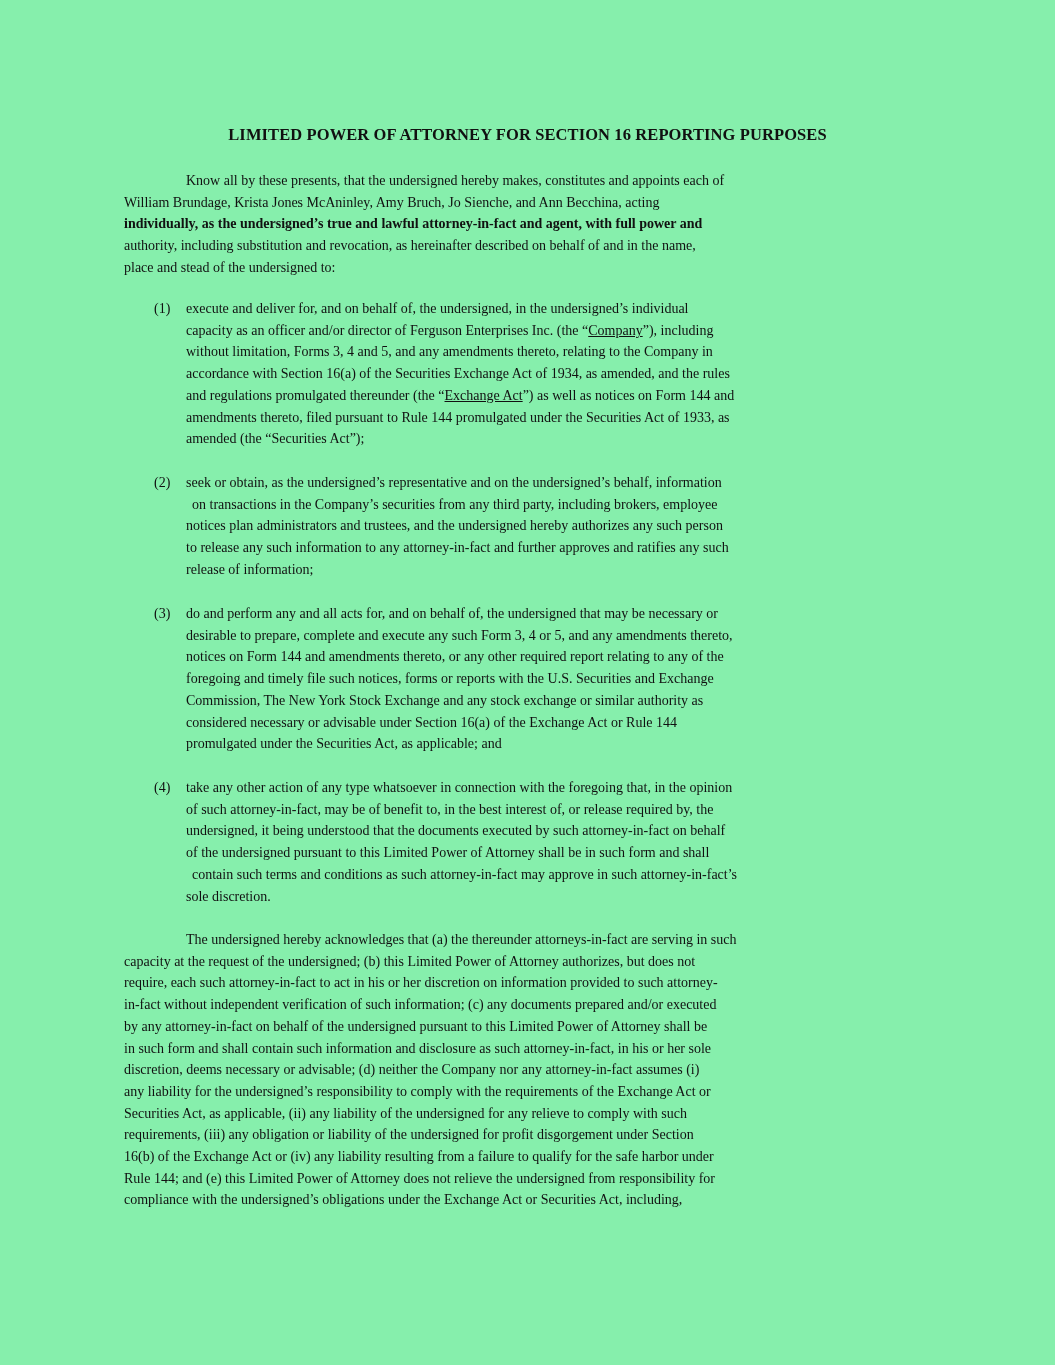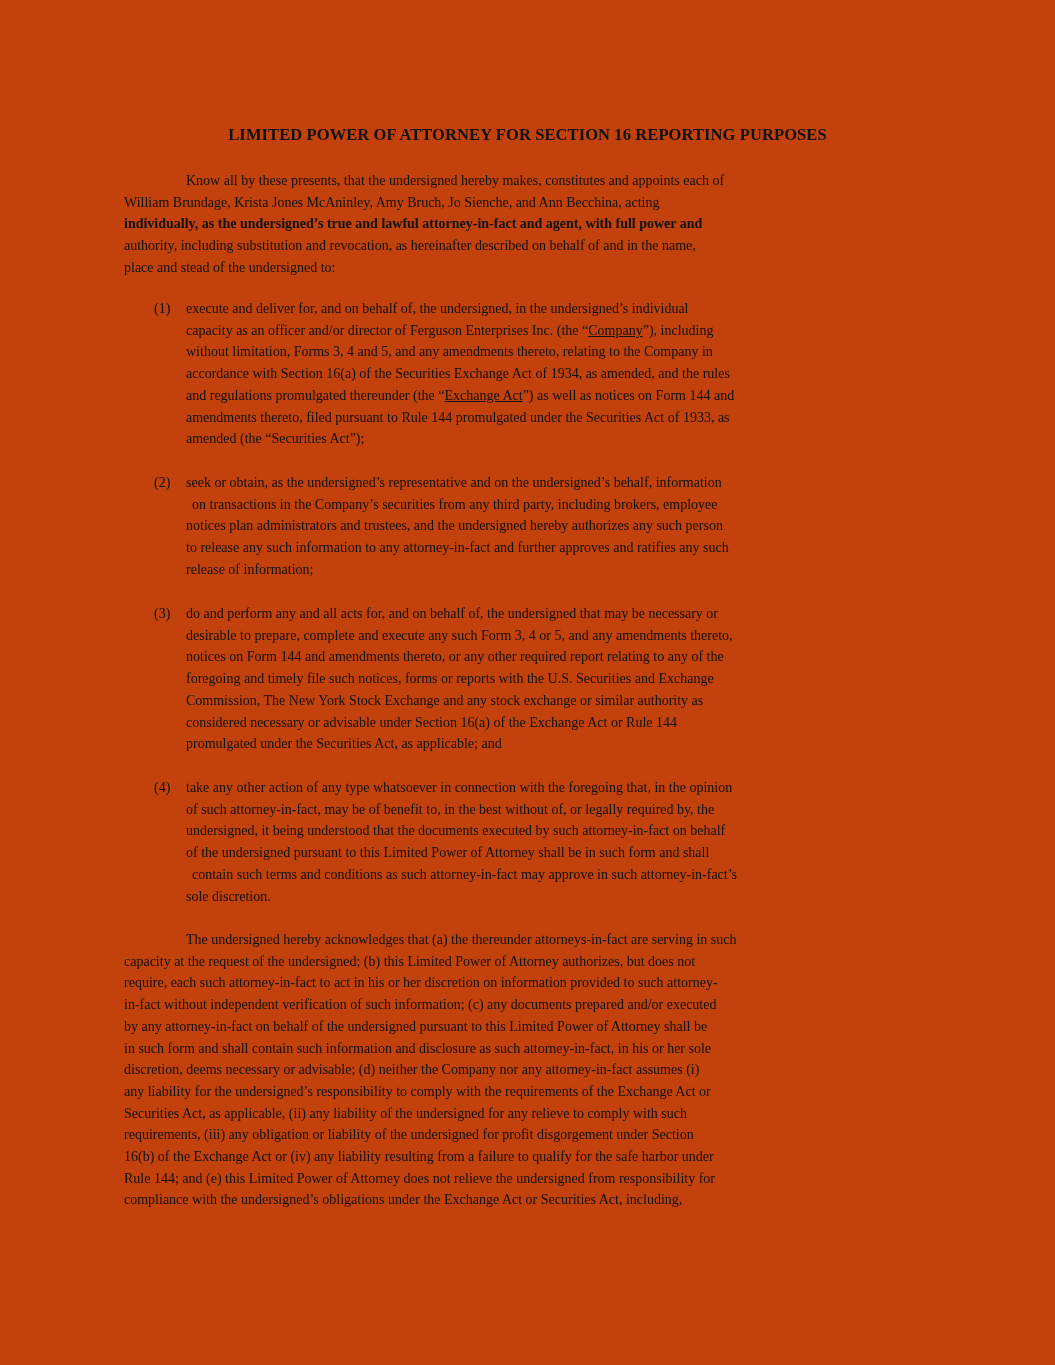--- a/index.html
+++ b/index.html
@@ -1,18 +1,18 @@
 <!DOCTYPE html>
 <html><head>
 <meta charset="utf-8">
 <style>
   html, body { margin: 0; padding: 0; background: #ffffff; }
   body { width: 1055px; height: 1365px; position: relative; overflow: hidden;
          font-family: "Liberation Serif", "DejaVu Serif", serif; color: #111; }
-  .page { position: absolute; left: 0; top: 0; width: 1055px; height: 1365px; background: #c2410c; }
+  .page { position: absolute; left: 0; top: 0; width: 1055px; height: 1365px; background: #86efac; }
   .title { position: absolute; top: 125px; left: 0; width: 1055px; text-align: center;
            font-weight: bold; font-size: 16.5px; letter-spacing: 0.1px; }
   .line { position: absolute; font-size: 14px; white-space: pre; line-height: 21px; }
   u { text-decoration: underline; }
 </style>
 </head>
 <body>
 
 <div class="page">
   <div class="title">LIMITED POWER OF ATTORNEY FOR SECTION 16 REPORTING PURPOSES</div>
@@ -39,21 +39,21 @@
       <div class="line" style="left: 154px; top: 603px;">(3)</div>
       <div class="line" style="left: 186px; top: 603px;">do and perform any and all acts for, and on behalf of, the undersigned that may be necessary or</div>
       <div class="line" style="left: 186px; top: 624.7px;">desirable to prepare, complete and execute any such Form 3, 4 or 5, and any amendments thereto,</div>
       <div class="line" style="left: 186px; top: 646.4px;">notices on Form 144 and amendments thereto, or any other required report relating to any of the</div>
       <div class="line" style="left: 186px; top: 668.1px;">foregoing and timely file such notices, forms or reports with the U.S. Securities and Exchange</div>
       <div class="line" style="left: 186px; top: 689.8px;">Commission, The New York Stock Exchange and any stock exchange or similar authority as</div>
       <div class="line" style="left: 186px; top: 711.5px;">considered necessary or advisable under Section 16(a) of the Exchange Act or Rule 144</div>
       <div class="line" style="left: 186px; top: 733.2px;">promulgated under the Securities Act, as applicable; and</div>
       <div class="line" style="left: 154px; top: 777px;">(4)</div>
       <div class="line" style="left: 186px; top: 777px;">take any other action of any type whatsoever in connection with the foregoing that, in the opinion</div>
-      <div class="line" style="left: 186px; top: 798.7px;">of such attorney-in-fact, may be of benefit to, in the best without of, or legally required by, the</div>
+      <div class="line" style="left: 186px; top: 798.7px;">of such attorney-in-fact, may be of benefit to, in the best interest of, or release required by, the</div>
       <div class="line" style="left: 186px; top: 820.4px;">undersigned, it being understood that the documents executed by such attorney-in-fact on behalf</div>
       <div class="line" style="left: 186px; top: 842.1px;">of the undersigned pursuant to this Limited Power of Attorney shall be in such form and shall</div>
       <div class="line" style="left: 192px; top: 863.8px; text-align: right;">contain such terms and conditions as such attorney-in-fact may approve in such attorney-in-fact’s</div>
       <div class="line" style="left: 186px; top: 885.5px;">sole discretion.</div>
       <div class="line" style="left: 186px; top: 929px;">The undersigned hereby acknowledges that (a) the thereunder attorneys-in-fact are serving in such</div>
       <div class="line" style="left: 124px; top: 950.7px;">capacity at the request of the undersigned; (b) this Limited Power of Attorney authorizes, but does not</div>
       <div class="line" style="left: 124px; top: 972.4px;">require, each such attorney-in-fact to act in his or her discretion on information provided to such attorney-</div>
       <div class="line" style="left: 124px; top: 994.1px;">in-fact without independent verification of such information; (c) any documents prepared and/or executed</div>
       <div class="line" style="left: 124px; top: 1015.8px;">by any attorney-in-fact on behalf of the undersigned pursuant to this Limited Power of Attorney shall be</div>
       <div class="line" style="left: 124px; top: 1037.5px;">in such form and shall contain such information and disclosure as such attorney-in-fact, in his or her sole</div>

